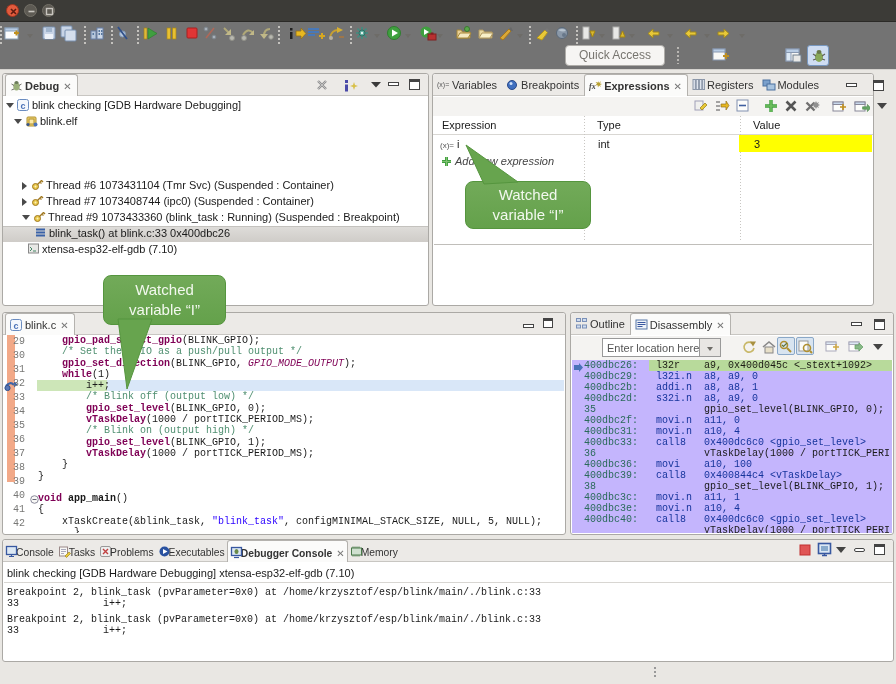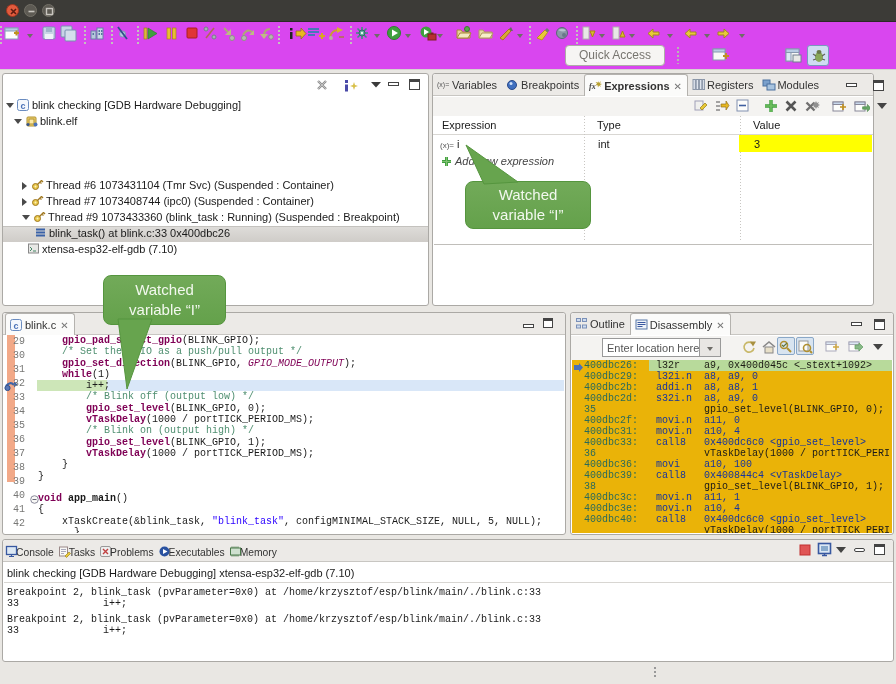--- a/index.html
+++ b/index.html
@@ -7,21 +7,21 @@
 body{font-family:"Liberation Sans",sans-serif;background:#e9e7e3;position:relative;font-size:11px;color:#1a1a1a}
 .a{position:absolute}
 
 #titlebar{left:0;top:0;width:896px;height:22px;background:#3c3b37;border-bottom:1px solid #2b2a27}
 #titlebar .btn{width:13px;height:13px;border-radius:50%;top:4px}
 .tb-close{left:6px;background:#e25b3d;border:1px solid #a33520}
 .tb-min{left:24px;background:#5d5a53;border:1px solid #737067}
 .tb-max{left:42px;background:#5d5a53;border:1px solid #737067}
 #titletext{left:57px;top:3px;color:#dfdbd2;font-weight:bold;font-size:12px}
 
-#toolbar{left:0;top:22px;width:896px;height:48px;background:#d946ef;border-bottom:1px solid #d5d3cf}
+#toolbar{left:0;top:22px;width:896px;height:48px;background:#737373;border-bottom:1px solid #d5d3cf}
 .sep{width:2px;height:18px;top:3px;background-image:repeating-linear-gradient(#c4c2be 0 2px,transparent 2px 4px)}
 .dd{width:0;height:0;border-left:3px solid transparent;border-right:3px solid transparent;border-top:4px solid #6e6c68;top:11px}
 #qa{left:565px;top:23px;width:100px;height:21px;border:1px solid #aeaca8;border-radius:4px;background:#f6f5f3;color:#77756f;font-size:12px;text-align:center;line-height:19px}
 
 .panel{border:1px solid #aba9a5;border-radius:3px;background:#fff}
 .tabbar{left:0;top:0;right:0;height:22px;background:#eceae7;border-bottom:1px solid #c8c6c2;border-radius:3px 3px 0 0}
 .tab{height:22px;float:left;padding:4px 5px 0 4px;color:#333;white-space:nowrap}
 .tab.active{background:#fbfbfa;border:1px solid #b4b2ae;border-bottom:none;border-radius:3px 3px 0 0;font-weight:bold}
 .tab .x{color:#777;font-weight:normal;font-size:10px;margin-left:4px}
 #consolepanel .tab{font-size:10.3px;padding:5px 2px 0 2px}
@@ -233,20 +233,27 @@
     <div class="a" style="left:130px;top:0;width:22px;height:21px;background:#cfddf2;border:1px solid #7898c0;border-radius:3px"></div>
     <svg class="a" style="left:133px;top:2px" width="18" height="17">
         <ellipse cx="9" cy="10" rx="4" ry="5" fill="#88a858"></ellipse>
         <ellipse cx="9" cy="5" rx="2.5" ry="2" fill="#687848"></ellipse>
         <path d="M3 7 l3 2 M3 13 l3 -1 M15 7 l-3 2 M15 13 l-3 -1" stroke="#606058" stroke-width="1.2"></path>
       </svg>
   </div>
 </div>
 
 <div id="debugpanel" class="a panel" style="left:2px;top:73px;width:427px;height:233px">
+  <div class="tabbar">
+    <div class="tab active" style="margin-left:2px"><span class="ticon"><svg width="13" height="13">
+            <ellipse cx="6.5" cy="7.5" rx="3.2" ry="4" fill="#9ab07a"></ellipse>
+            <ellipse cx="6.5" cy="3.5" rx="2" ry="1.6" fill="#6a7a5a"></ellipse>
+            <path d="M1.5 5 l2.5 1.5 M1.5 11 l2.5 -1 M11.5 5 l-2.5 1.5 M11.5 11 l-2.5 -1" stroke="#707068" stroke-width="1"></path>
+          </svg></span>Debug<span class="x">✕</span></div>
+  </div>
   <div class="a" id="debug-icons" style="left:0;top:0;right:0;height:22px">
     <svg class="a" style="left:311px;top:3px" width="17" height="17">
         <path d="M4 4 L12 12 M12 4 L4 12" stroke="#909090" stroke-width="2.4"></path>
         <path d="M4 4 L12 12 M12 4 L4 12" stroke="#c0c0c0" stroke-width="1"></path>
       </svg>
     <svg class="a" style="left:339px;top:3px" width="20" height="17">
         <rect x="3" y="3" width="3" height="3" fill="#4a4aa8"></rect>
         <rect x="3" y="7.5" width="3" height="7" fill="#4a4aa8"></rect>
         <path d="M8 9 l3 -1 1 -3 1 3 3 1 -3 1 -1 3 -1 -3 z" fill="#d8c048"></path>
       </svg>
@@ -487,21 +494,21 @@
       </svg>
     <svg class="a" style="left:276px;top:2px" width="17" height="17">
         <rect x="2" y="4" width="10" height="9" fill="#fdfdfb" stroke="#aab"></rect>
         <rect x="2" y="4" width="10" height="2.5" fill="#dde8f4" stroke="#aab"></rect>
         <polygon points="8,7 12,7 12,5 16,9 12,13 12,11 8,11" fill="#88b888" stroke="#5f9f5f" stroke-width="0.7"></polygon>
       </svg>
     <svg class="a" style="left:301px;top:7px" width="12" height="8">
         <polygon points="1,1 11,1 6,7" fill="#444"></polygon>
       </svg>
   </div>
-  <div class="a" style="left:1px;top:47px;right:1px;bottom:1px;background:#eab308;overflow:hidden" id="disasm">
+  <div class="a" style="left:1px;top:47px;right:1px;bottom:1px;background:#c4b5fd;overflow:hidden" id="disasm">
     <div class="a" style="left:77px;top:0px;right:0;height:11px;background:#b8da9b"></div>
     <div class="a" style="left:2px;top:2px"><svg width="9" height="9">
           <polygon points="0,2 5,2 5,0 9,4.5 5,9 5,7 0,7" fill="#4a72b8"></polygon>
         </svg></div>
     <pre class="a" style="left:12px;top:0px;line-height:11px"><span class="ad">400dbc26:</span>   <span style="color:#1c1c14">l32r    a9, 0x400d045c &lt;_stext+1092&gt;</span>
 <span class="ad">400dbc29:</span>   <span class="mn">l32i.n</span>  <span class="mn">a8, a9, 0</span>
 <span class="ad">400dbc2b:</span>   <span class="mn">addi.n</span>  <span class="mn">a8, a8, 1</span>
 <span class="ad">400dbc2d:</span>   <span class="mn">s32i.n</span>  <span class="mn">a8, a9, 0</span>
 <span class="ad">35</span>                  gpio_set_level(BLINK_GPIO, 0);
 <span class="ad">400dbc2f:</span>   <span class="mn">movi.n</span>  <span class="mn">a11, 0</span>
@@ -530,20 +537,25 @@
             <path d="M7 11 l4 -4 1.5 1.5 -4 4 z" fill="#e8c838" stroke="#a08820" stroke-width="0.7"></path>
           </svg></span>Tasks</div>
     <div class="tab"><span class="ticon"><svg width="13" height="13">
             <rect x="1.5" y="1.5" width="10" height="10" rx="1.5" fill="#eee" stroke="#999"></rect>
             <path d="M4 4 l5 5 m0 -5 l-5 5" stroke="#c04040" stroke-width="1.4"></path>
           </svg></span>Problems</div>
     <div class="tab"><span class="ticon"><svg width="13" height="13">
             <circle cx="6.5" cy="6.5" r="5" fill="#2a52a0"></circle>
             <polygon points="5,4 9.5,6.5 5,9" fill="#fff"></polygon>
           </svg></span>Executables</div>
+    <div class="tab active"><span class="ticon"><svg width="13" height="13">
+            <rect x="1.5" y="1.5" width="10" height="8" fill="#dce8f4" stroke="#3858a0" stroke-width="1.3"></rect>
+            <ellipse cx="6.5" cy="5.5" rx="2" ry="2.5" fill="#6a8a4a"></ellipse>
+            <path d="M4 11.5 h5" stroke="#3858a0" stroke-width="1.2"></path>
+          </svg></span>Debugger Console<span class="x">✕</span></div>
     <div class="tab"><span class="ticon"><svg width="13" height="13">
             <rect x="1.5" y="3" width="10" height="7" fill="#cfe0cf" stroke="#4a7a4a"></rect>
             <path d="M3 3 v-1.5 M5 3 v-1.5 M7 3 v-1.5 M9 3 v-1.5 M3 10 v1.5 M5 10 v1.5 M7 10 v1.5 M9 10 v1.5" stroke="#4a7a4a"></path>
           </svg></span>Memory</div>
   </div>
   <div class="a" id="console-icons" style="left:0;top:0;right:0;height:22px">
     <svg class="a" style="left:795px;top:3px" width="15" height="15">
         <rect x="2" y="2" width="10" height="10" fill="#e05555"></rect>
         <rect x="2" y="2" width="10" height="10" fill="none" stroke="#c03030"></rect>
       </svg>

